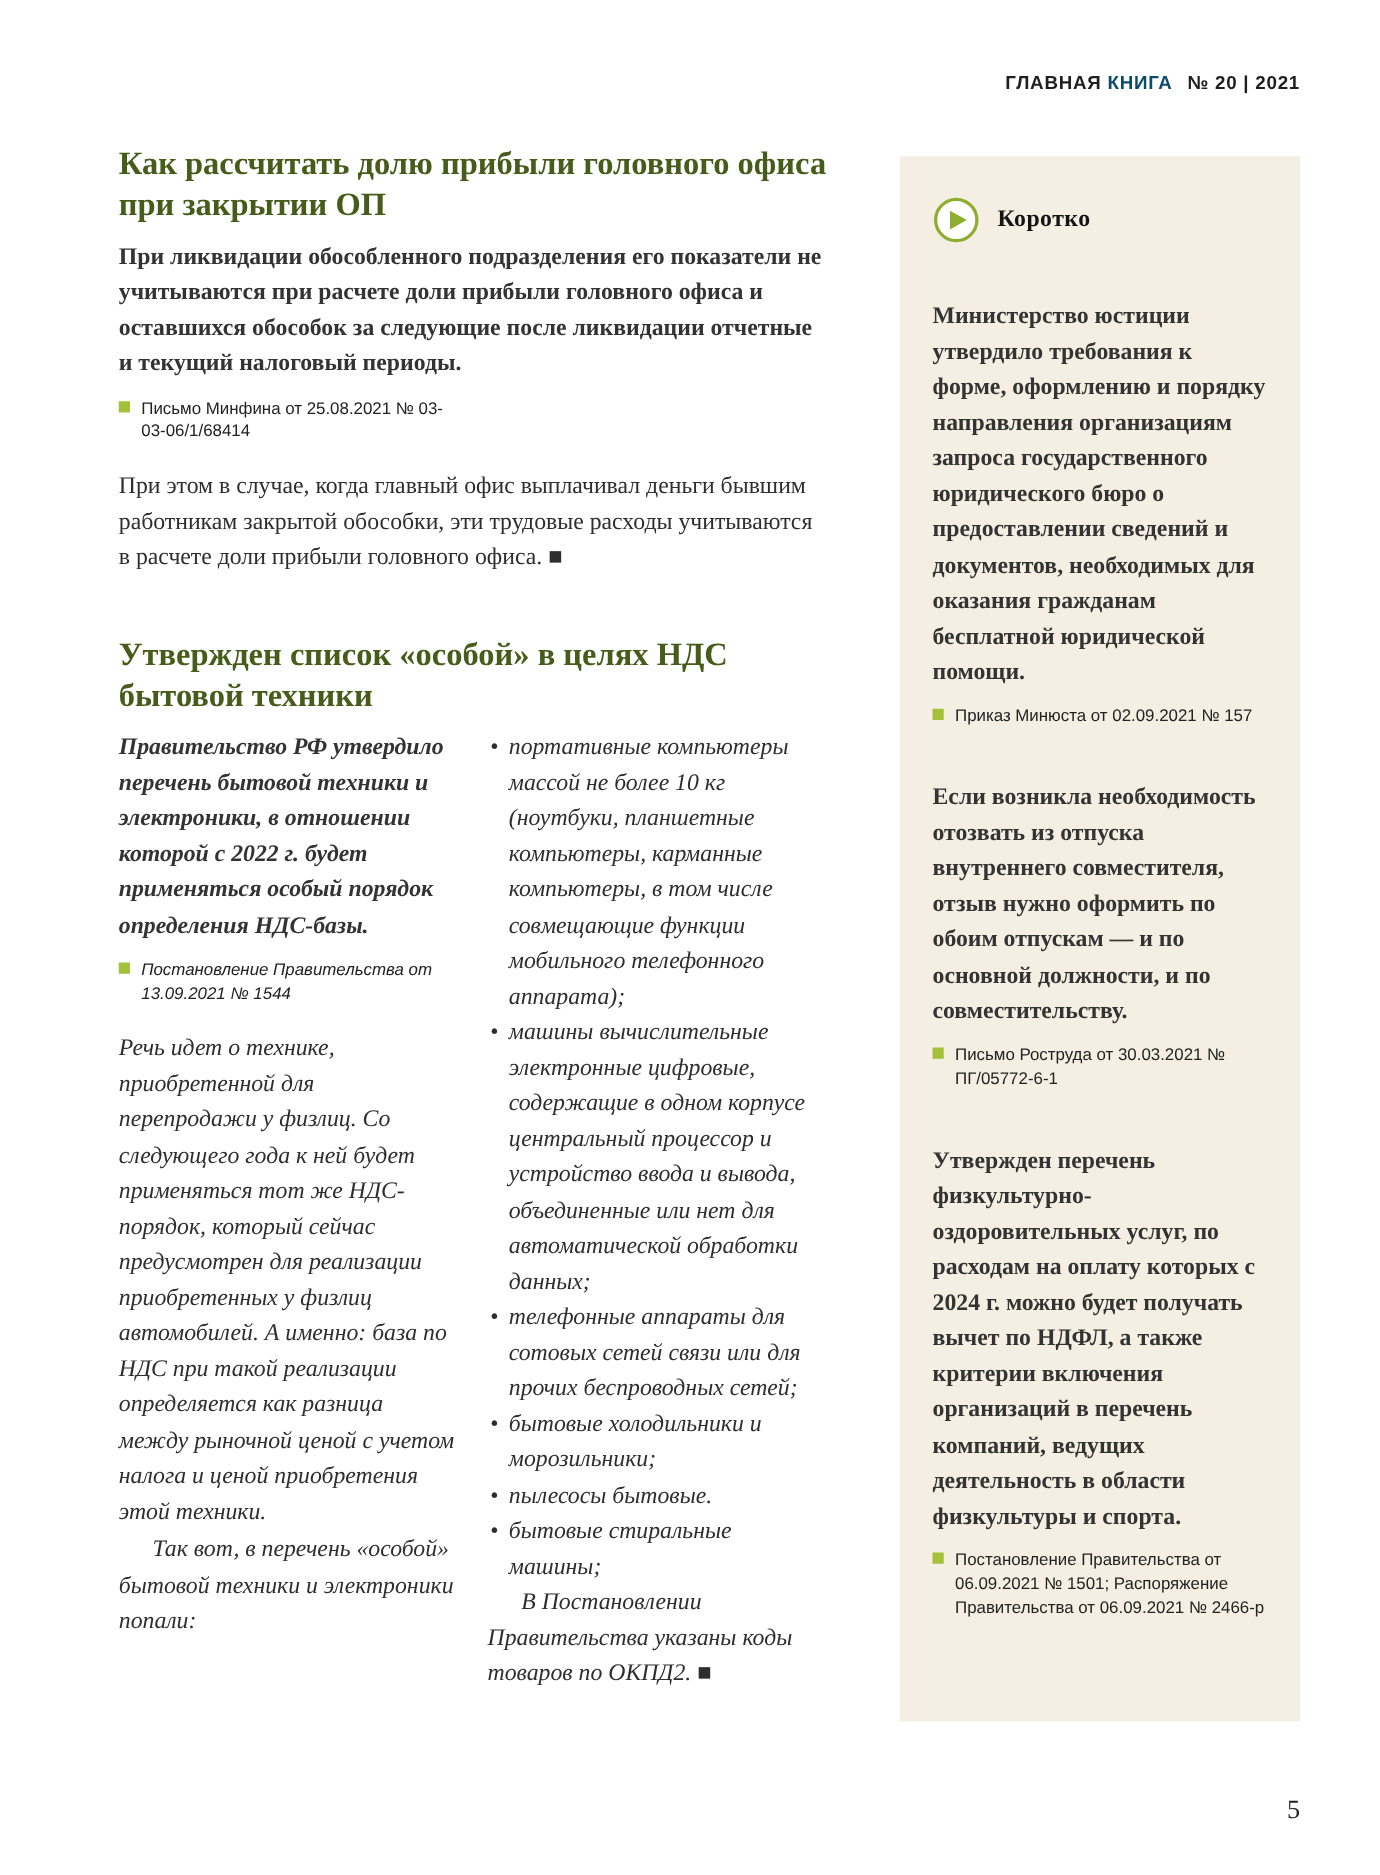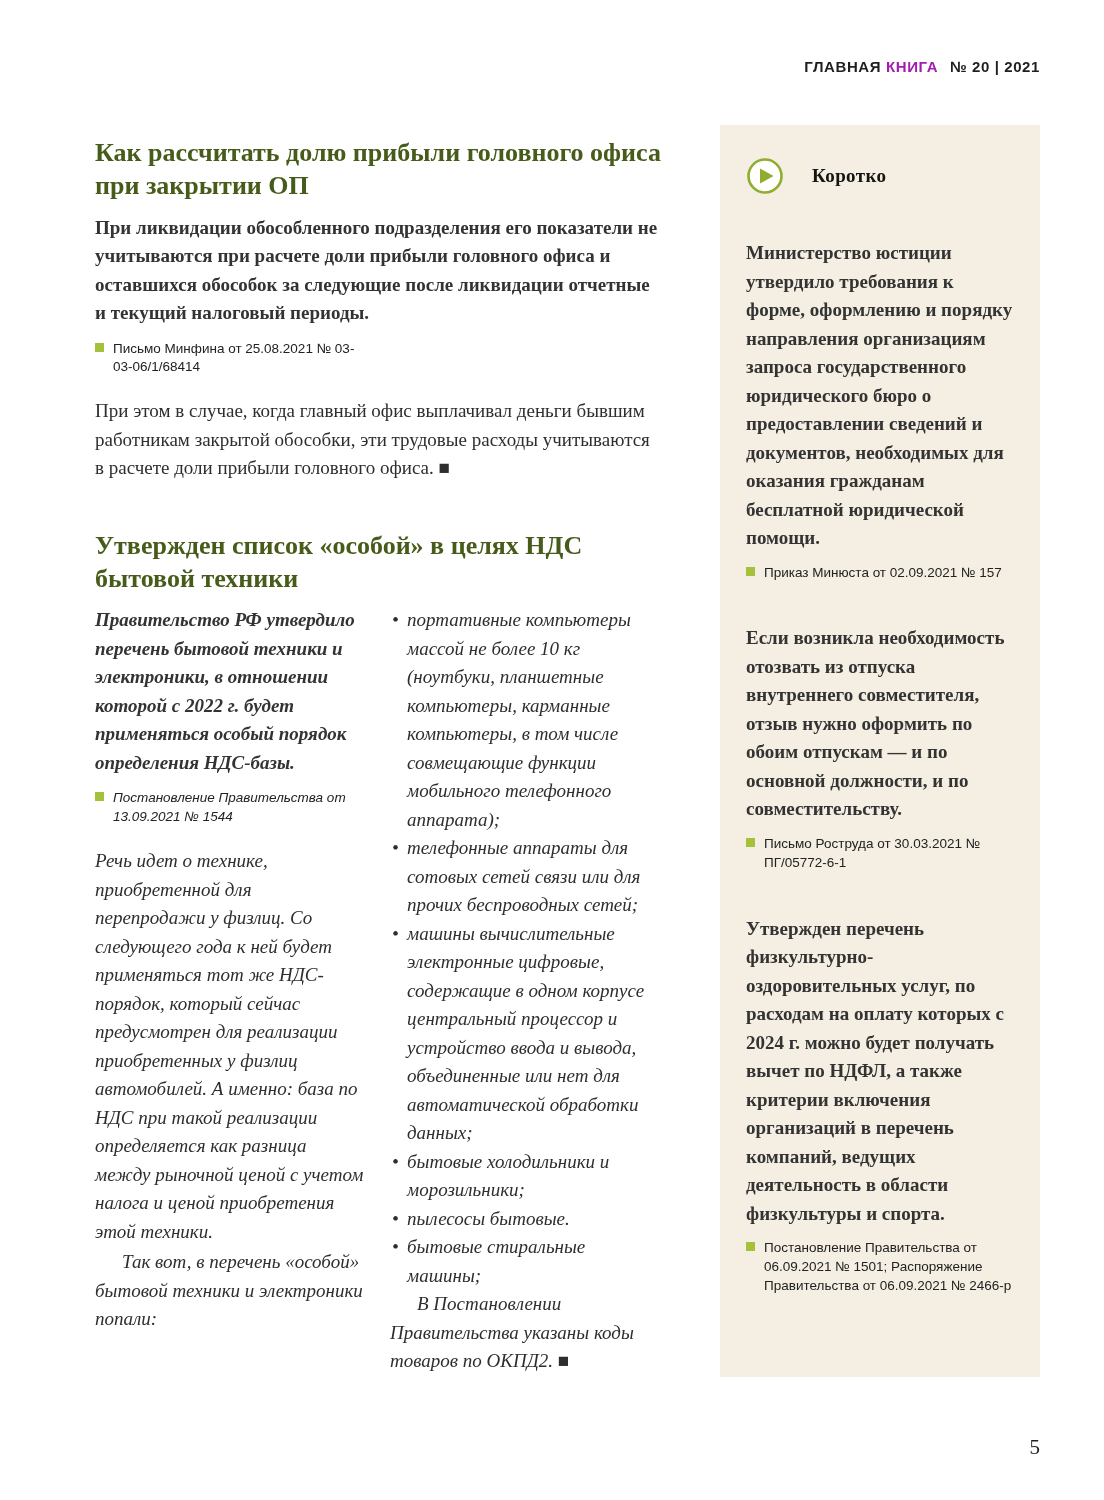--- a/index.html
+++ b/index.html
@@ -10,25 +10,25 @@
     font-family:"Liberation Serif", serif; color:#2e2e2e;
   }
 
   
   .masthead {
     position:absolute; top:58px; right:64px;
     font-family:"Liberation Sans", sans-serif; font-weight:bold;
     font-size:15px; letter-spacing:0.6px; color:#1f1f1f;
     white-space:nowrap;
   }
-  .brand-green { color:#a21caf; }
+  .brand-green { color:#0c4a6e; }
   .issue { margin-left:7px; }
 
   
-  .main-col { position:absolute; left:95px; top:136px; width:566px; }
+  .main-col { position:absolute; left:95px; top:114px; width:566px; }
   .article-title {
     font-size:26px; line-height:1.28; font-weight:bold;
     color:#475c1a; margin-bottom:11px;
   }
   .lead {
     font-size:19px; line-height:1.5; font-weight:bold;
     color:#333333; margin-bottom:12px;
   }
   .source {
     display:flex; gap:9px; align-items:flex-start;
@@ -48,21 +48,21 @@
     position:relative; padding-left:17px;
     font-size:19px; line-height:1.5; color:#2e2e2e;
   }
   .bullet-item::before { content:"\2022"; position:absolute; left:2px; top:0; }
 
   
   .sidebar {
     position:absolute; left:720px; top:125px; width:320px; height:1252px;
     background:#f4efe2; padding:32px 24px 24px 26px;
   }
-  .sidebar-head { display:flex; align-items:center; gap:28px; margin-bottom:44px; }
+  .sidebar-head { display:flex; align-items:center; gap:14px; margin-bottom:44px; }
   .play-icon { display:inline-flex; width:38px; height:38px; }
   .sidebar-title { font-size:19px; font-weight:bold; color:#141414; letter-spacing:0.4px; }
   .sb-item { margin-bottom:42px; }
   .sb-text {
     font-size:19px; line-height:1.5; font-weight:bold; color:#333333;
     margin-bottom:11px; overflow-wrap:break-word;
   }
   .sb-item .source { margin-bottom:0; }
   .sb-item .source-text { max-width:250px; }
 
@@ -102,22 +102,22 @@
           <p class="lead">Правительство РФ утвердило перечень бытовой техники и электроники, в отношении которой с 2022 г. будет применяться особый порядок определения НДС-базы.</p>
           <div class="source">
             <span class="sq"></span>
             <span class="source-text">Постановление Правительства от 13.09.2021 № 1544</span>
           </div>
           <p class="body-text">Речь идет о технике, приобретенной для перепродажи у физлиц. Со следующего года к ней будет применяться тот же НДС-порядок, который сейчас предусмотрен для реализации приобретенных у физлиц автомобилей. А именно: база по НДС при такой реализации определяется как разница между рыночной ценой с учетом налога и ценой приобретения этой техники.</p>
           <p class="body-text indent">Так вот, в перечень «особой» бытовой техники и электроники попали:</p>
         </div>
         <div class="col">
           <div class="bullet-item">портативные компьютеры массой не более 10 кг (ноутбуки, планшетные компьютеры, карманные компьютеры, в том числе совмещающие функции мобильного телефонного аппарата);</div>
+          <div class="bullet-item">машины вычислительные электронные цифровые, содержащие в одном корпусе центральный процессор и устройство ввода и вывода, объединенные или нет для автоматической обработки данных;</div>
           <div class="bullet-item">телефонные аппараты для сотовых сетей связи или для прочих беспроводных сетей;</div>
-          <div class="bullet-item">машины вычислительные электронные цифровые, содержащие в одном корпусе центральный процессор и устройство ввода и вывода, объединенные или нет для автоматической обработки данных;</div>
           <div class="bullet-item">бытовые холодильники и морозильники;</div>
           <div class="bullet-item">пылесосы бытовые.</div>
           <div class="bullet-item">бытовые стиральные машины;</div>
           <p class="body-text indent">В Постановлении Правительства указаны коды товаров по ОКПД2. ■</p>
         </div>
       </div>
     </article>
 
   </main>
 

